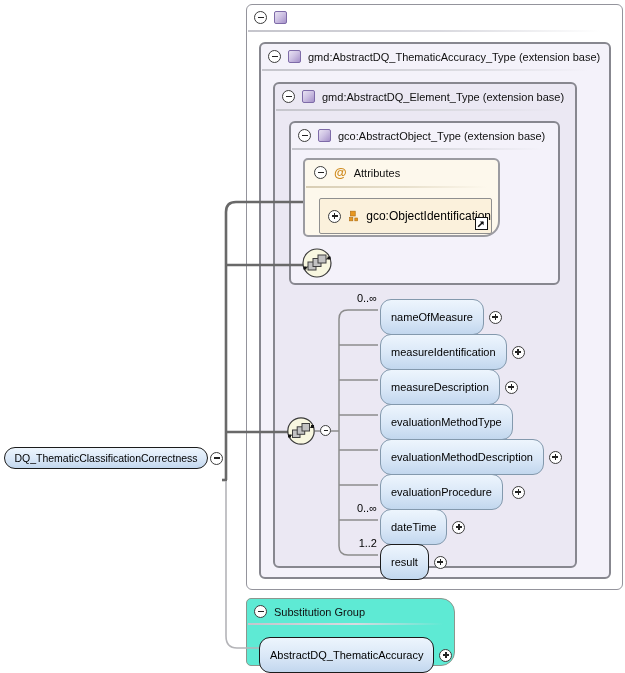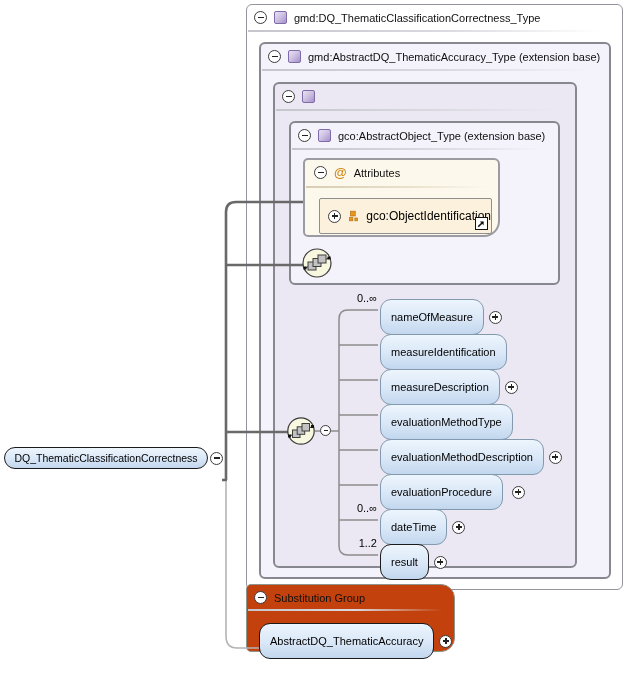--- a/index.html
+++ b/index.html
@@ -46,55 +46,55 @@
   .attrbox{position:absolute;left:303px;top:158px;width:197px;height:79px;box-sizing:border-box;
            background:#fdf8ec;border:2px solid #9b9ba1;border-radius:5px 6px 16px 5px;}
   .attrbox .sep{top:26px;background:linear-gradient(to right,#d8cdb4 0%,#e8e0cc 55%,rgba(255,255,255,0) 100%);}
   .attrpill{position:absolute;left:14px;top:38px;width:173px;height:36px;box-sizing:border-box;
            background:#fbf1dc;border:1px solid #8f8f8f;border-radius:2px;
            display:flex;align-items:center;gap:7px;padding-left:8px;font-size:12px;color:#000;}
   .linkicon{position:absolute;right:3px;bottom:3px;width:13px;height:13px;box-sizing:border-box;
            border:1.5px solid #111;background:#fff;}
 
   
-  .subbox{position:absolute;left:246px;top:584px;width:209px;height:68px;box-sizing:border-box;
-          background:#c2410c;border:1.5px solid #8d968d;border-radius:5px 14px 14px 5px;}
+  .subbox{position:absolute;left:246px;top:598px;width:209px;height:68px;box-sizing:border-box;
+          background:#5eead4;border:1.5px solid #8d968d;border-radius:5px 14px 14px 5px;}
   .subbox .sep{top:24px;}
   .sub-row{left:12px;top:38px;}
 
   svg.overlay{position:absolute;left:0;top:0;pointer-events:none;}
   .lbl{flex:0 0 auto;}
 </style>
 </head>
 <body>
 
 <div class="canvas">
 
   <div class="tbox tbox1">
     <div class="hdr">
       <span class="handle"></span>
       <span class="typeicon"></span>
-      <span class="lbl">gmd:DQ_ThematicClassificationCorrectness_Type</span>
     </div>
     <div class="sep"></div>
   </div>
 
   <div class="tbox tbox2">
     <div class="hdr">
       <span class="handle"></span>
       <span class="typeicon"></span>
       <span class="lbl">gmd:AbstractDQ_ThematicAccuracy_Type (extension base)</span>
     </div>
     <div class="sep"></div>
   </div>
 
   <div class="tbox tbox3">
     <div class="hdr">
       <span class="handle"></span>
       <span class="typeicon"></span>
+      <span class="lbl">gmd:AbstractDQ_Element_Type (extension base)</span>
     </div>
     <div class="sep"></div>
   </div>
 
   <div class="tbox tbox4">
     <div class="hdr">
       <span class="handle"></span>
       <span class="typeicon"></span>
       <span class="lbl">gco:AbstractObject_Type (extension base)</span>
     </div>
@@ -187,21 +187,21 @@
     <span class="pill required">DQ_ThematicClassificationCorrectness</span>
     <span class="handle"></span>
   </div>
 
   <div>
       <div class="card-label" style="left: 329px; top: 292px;">0..∞</div>
       <div class="row" style="left: 380px; top: 299px;">
         <span class="pill">nameOfMeasure</span>
         <span class="handle plus"></span>
       </div>
-      <div class="row" style="left: 380px; top: 334px; flex-direction: column;">
+      <div class="row" style="left: 380px; top: 334px;">
         <span class="pill">measureIdentification</span>
         <span class="handle plus"></span>
       </div>
       <div class="row" style="left: 380px; top: 369px;">
         <span class="pill">measureDescription</span>
         <span class="handle plus"></span>
       </div>
       <div class="row" style="left: 380px; top: 404px; flex-direction: column;">
         <span class="pill">evaluationMethodType</span>
         <span class="handle plus"></span>

